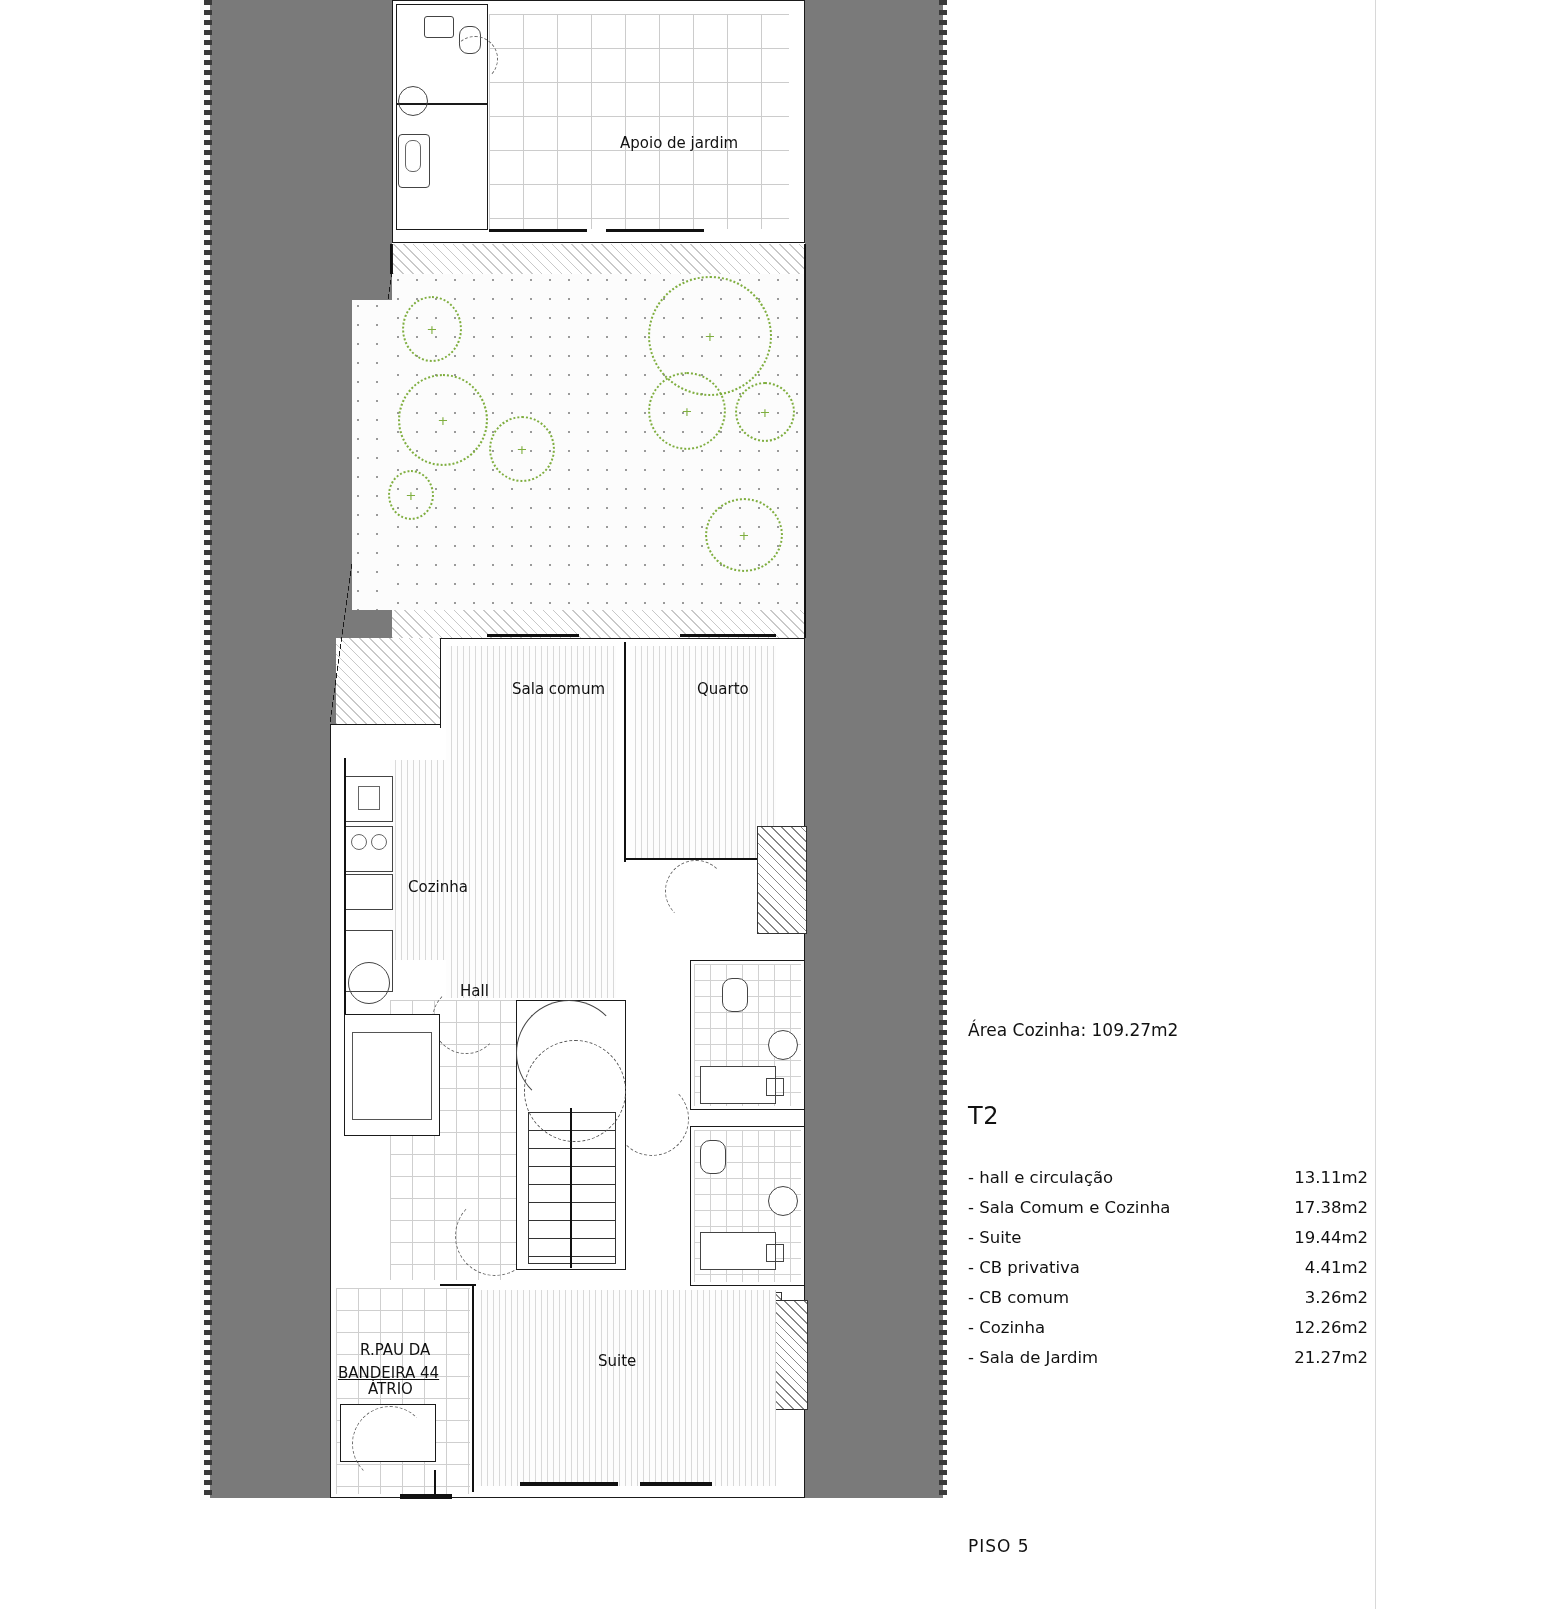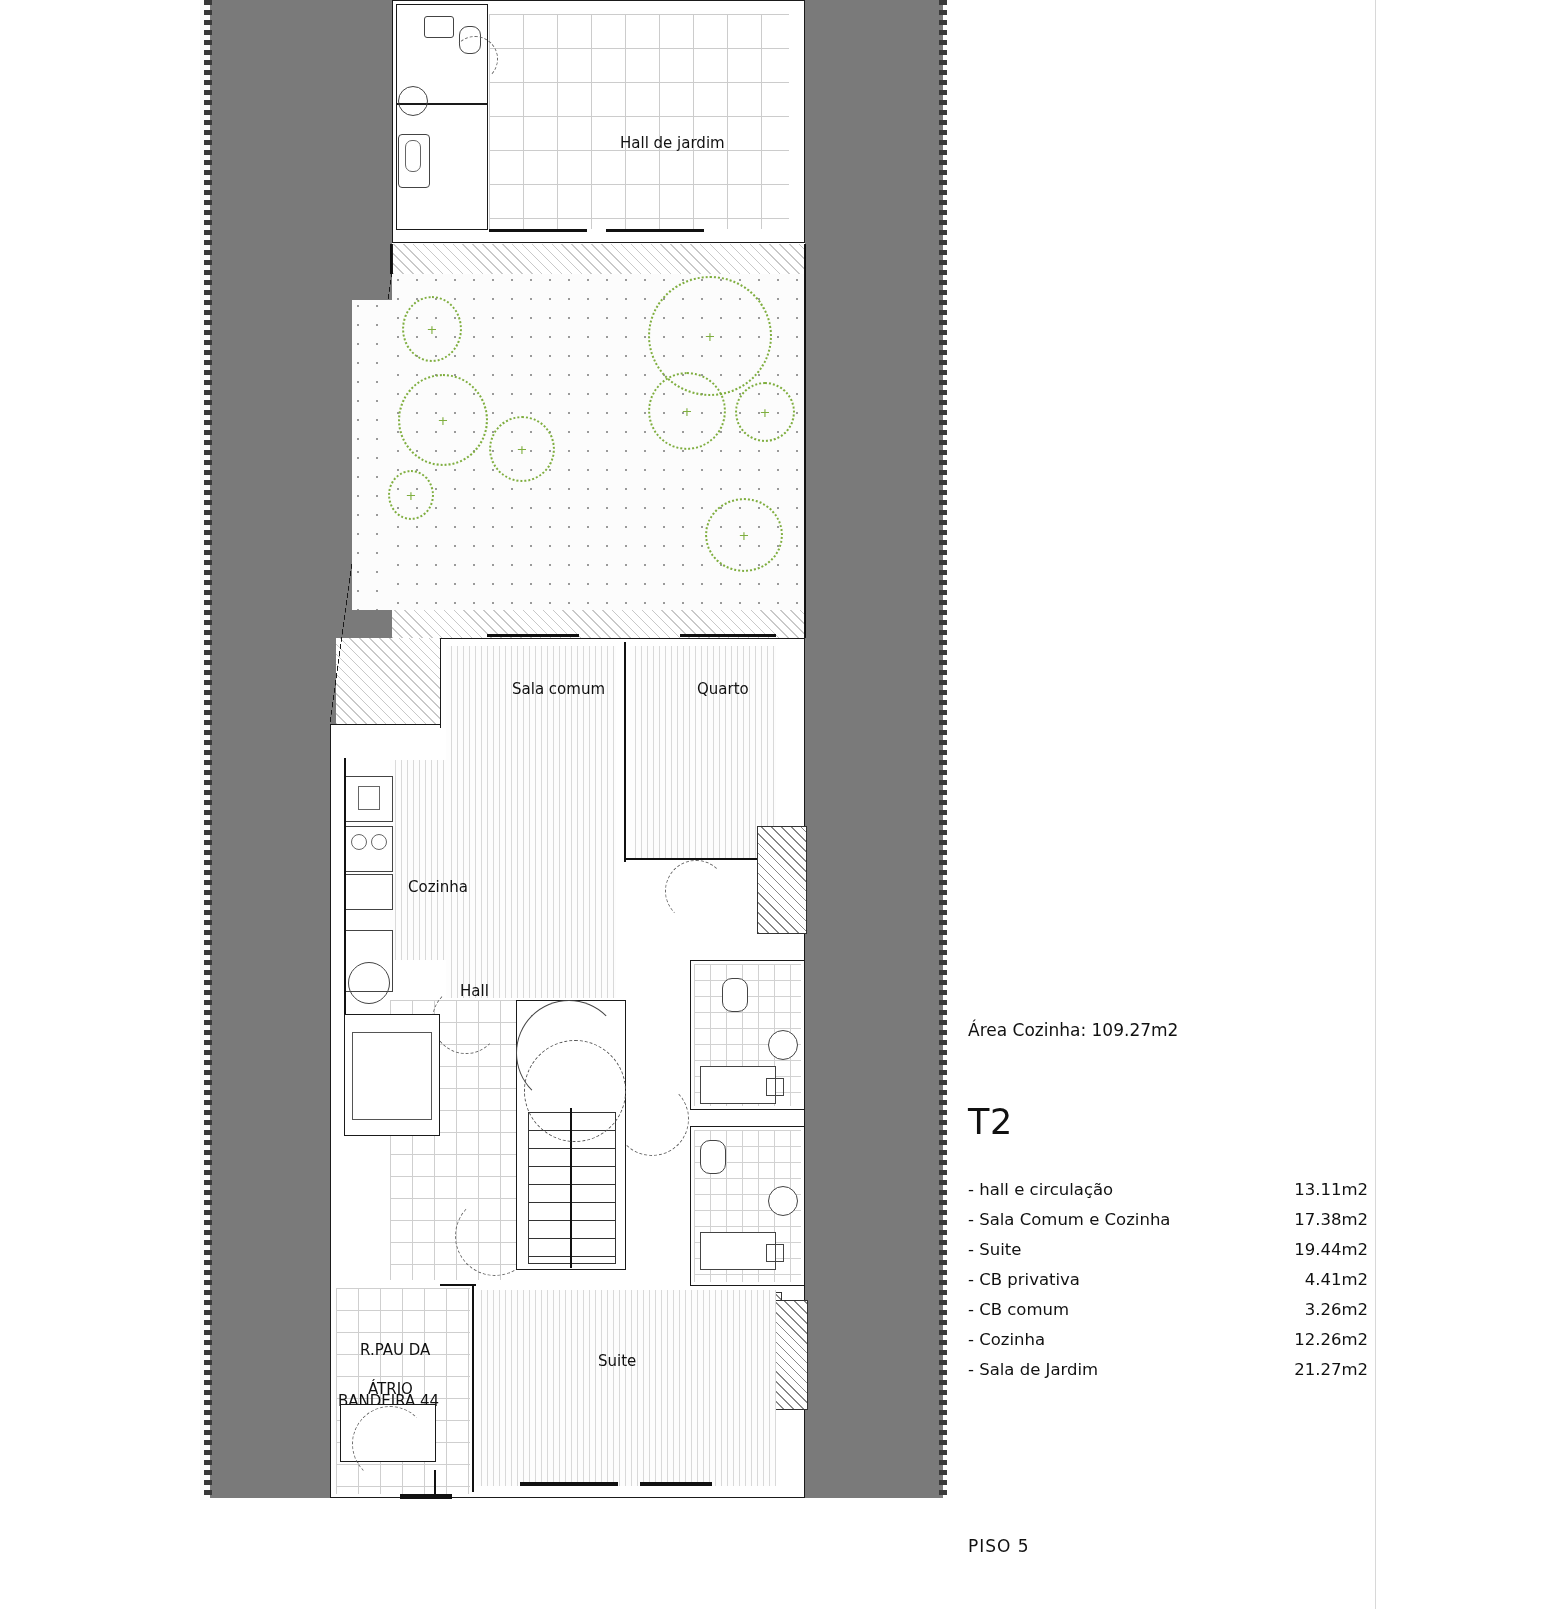--- a/index.html
+++ b/index.html
@@ -51,21 +51,21 @@
   .swing-solid{position:absolute;border:1.1px solid #777;border-radius:50%;}
 
   
   .tree{position:absolute;border-radius:50%;border:2px dotted #7fae3f;}
   .tree:after{content:"+";position:absolute;left:50%;top:50%;transform:translate(-50%,-50%);
      color:#7fae3f;font-size:13px;line-height:1;}
 
   
   #legend{position:absolute;left:968px;top:1020px;width:400px;}
   .lg-area{font-size:17px;color:#111;margin-bottom:62px;}
-  .lg-t2{font-size:35px;color:#111;letter-spacing:.5px;margin-bottom:38px;}
+  .lg-t2{font-size:24px;color:#111;letter-spacing:.5px;margin-bottom:38px;}
   .lg-priv{font-size:16.5px;line-height:1.45;color:#111;margin-bottom:58px;}
   .lg-priv .r{text-align:right;}
   .lg-table{font-size:16.5px;color:#111;}
   .lg-row{display:flex;justify-content:space-between;align-items:flex-start;margin-bottom:11px;}
   .lg-row .v{width:110px;text-align:right;}
   #piso{position:absolute;left:968px;top:1536px;font-size:17px;letter-spacing:1px;color:#111;}
 </style>
 </head>
 <body>
 
@@ -84,21 +84,21 @@
   <div class="white" style="left:396px;top:4px;width:92px;height:100px;border:1.2px solid #1a1a1a;box-sizing:border-box;"></div>
   <div class="white" style="left:396px;top:104px;width:92px;height:126px;border:1.2px solid #1a1a1a;box-sizing:border-box;"></div>
 
   <div style="position:absolute;left:424px;top:16px;width:28px;height:20px;border:1.1px solid #444;border-radius:3px;"></div>
   <div style="position:absolute;left:459px;top:26px;width:20px;height:26px;border:1.1px solid #444;border-radius:9px;"></div>
   <div class="swing" style="left:452px;top:36px;width:44px;height:44px;border-color:#666;border-left-color:transparent;border-bottom-color:transparent;"></div>
   <div style="position:absolute;left:398px;top:86px;width:28px;height:28px;border:1.2px solid #444;border-radius:50%;"></div>
   <div style="position:absolute;left:398px;top:134px;width:30px;height:52px;border:1.2px solid #444;border-radius:4px;"></div>
   <div style="position:absolute;left:405px;top:140px;width:14px;height:30px;border:1.1px solid #666;border-radius:7px;"></div>
 
-  <div class="lbl" style="left:620px;top:134px;">Hall de jardim</div>
+  <div class="lbl" style="left:620px;top:134px;">Apoio de jardim</div>
 
   <div class="line" style="left:489px;top:229px;width:98px;height:3px;"></div>
   <div class="line" style="left:606px;top:229px;width:98px;height:3px;"></div>
 
   <div class="pave" style="position:absolute;left:392px;top:244px;width:413px;height:30px;border-left:1.2px solid #1a1a1a;border-right:1.2px solid #1a1a1a;box-sizing:border-box;"></div>
 
   <div class="garden" style="position:absolute;left:392px;top:274px;width:413px;height:336px;"></div>
   <div class="pave" style="position:absolute;left:392px;top:610px;width:413px;height:28px;"></div>
   <div class="pave" style="position:absolute;left:336px;top:638px;width:104px;height:86px;"></div>
 
@@ -185,21 +185,21 @@
      background:repeating-linear-gradient(45deg,#888 0px,#888 1px,#fff 1px,#fff 7px);border:1.1px solid #333;"></div>
 
   <div class="wood" style="position:absolute;left:476px;top:1290px;width:300px;height:196px;"></div>
   <div class="lbl" style="left:598px;top:1352px;">Suite</div>
   <div class="line" style="left:472px;top:1286px;width:2px;height:206px;"></div>
   <div class="line" style="left:440px;top:1284px;width:36px;height:2px;"></div>
 
   <div class="tile20" style="position:absolute;left:336px;top:1288px;width:134px;height:206px;"></div>
   <div class="lbl" style="left:368px;top:1380px;text-align:right;">ÁTRIO</div>
   <div class="lbl" style="left:360px;top:1341px;">R.PAU DA</div>
-  <div class="lbl" style="left:338px;top:1392px;">BANDEIRA 44</div>
+  <div class="lbl" style="left:338px;top:1364px;text-decoration:underline;">BANDEIRA 44</div>
   <div class="white" style="left:340px;top:1404px;width:96px;height:58px;border:1.3px solid #1a1a1a;box-sizing:border-box;"></div>
   <div class="swing" style="left:352px;top:1406px;width:74px;height:74px;border-color:#666;border-right-color:transparent;border-bottom-color:transparent;"></div>
   <div class="line" style="left:434px;top:1470px;width:2px;height:28px;"></div>
 
   <div class="line" style="left:400px;top:1494px;width:52px;height:5px;"></div>
   <div class="line" style="left:520px;top:1482px;width:98px;height:4px;"></div>
   <div class="line" style="left:640px;top:1482px;width:72px;height:4px;"></div>
 
   <div id="legend">
     <div class="lg-area">Área Cozinha: 109.27m2</div>

